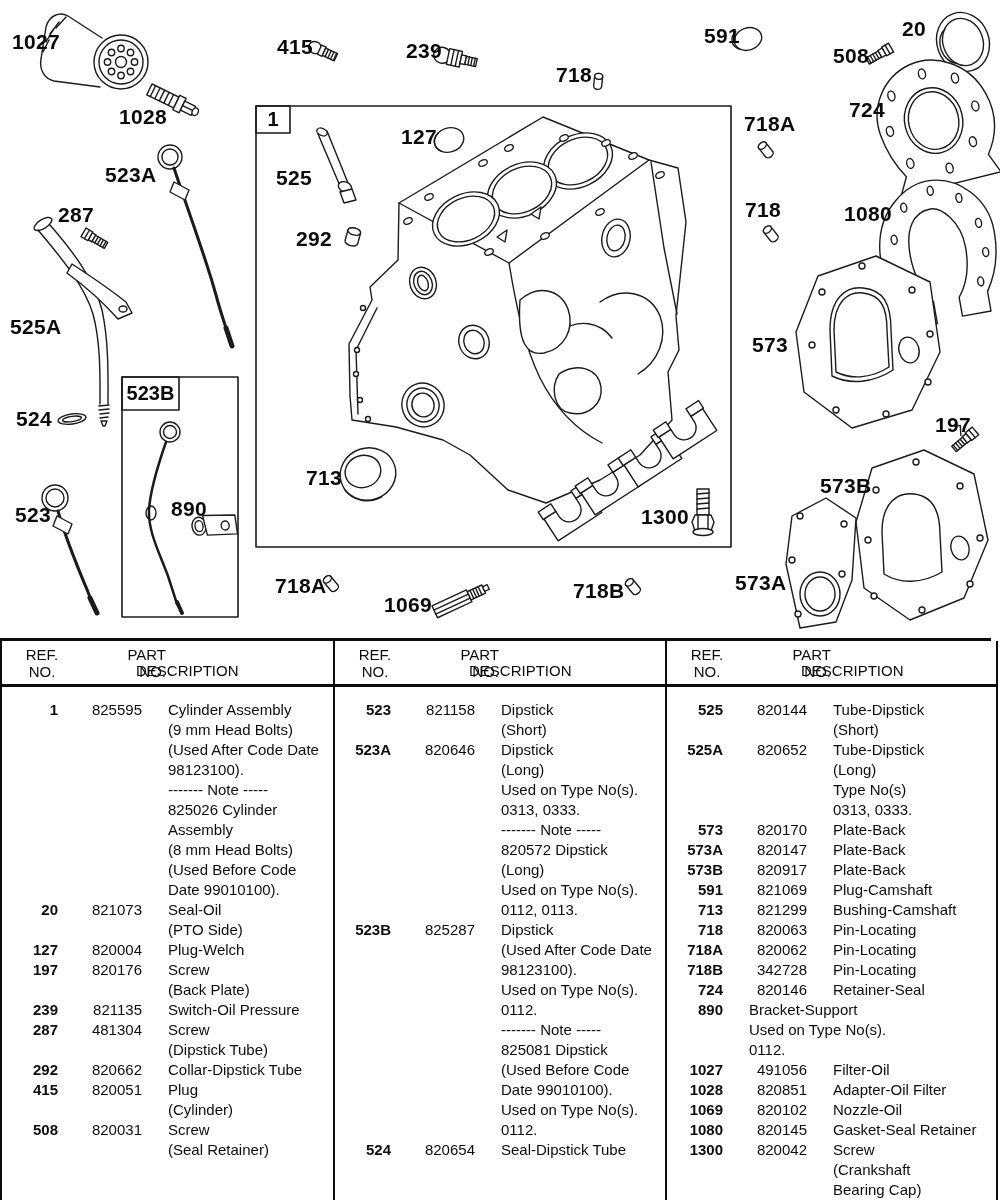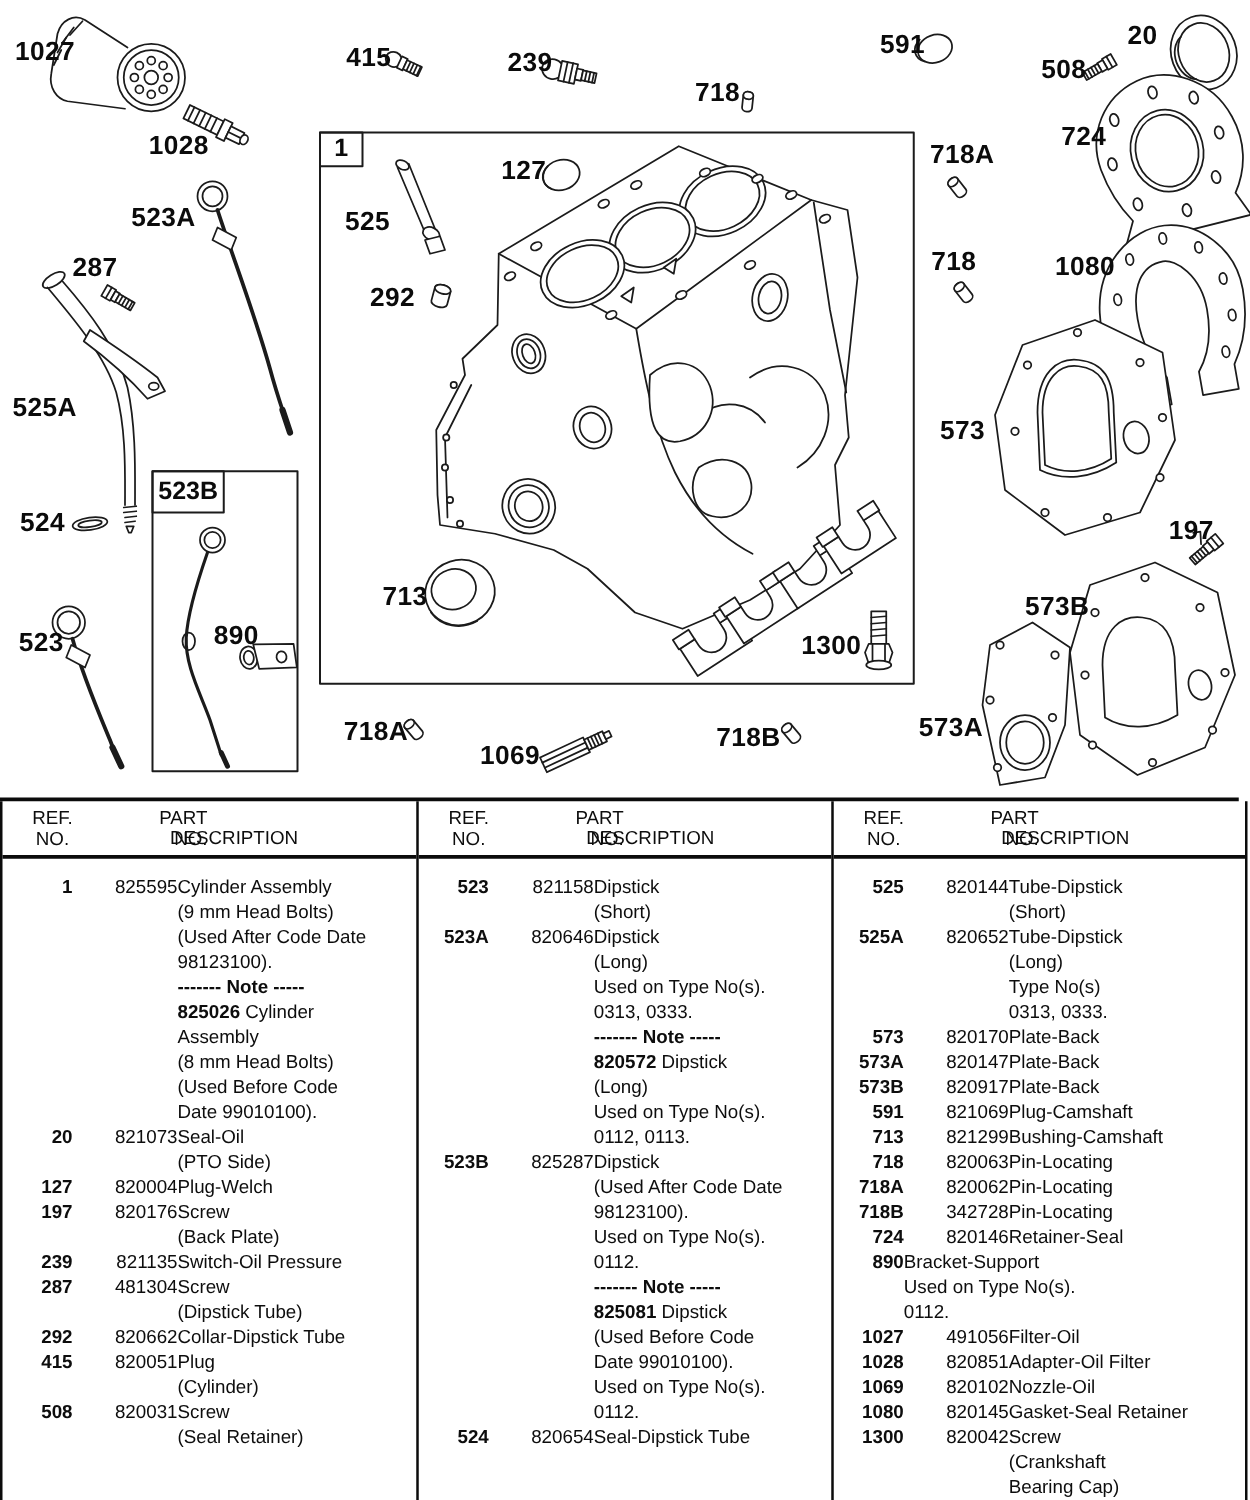--- a/index.html
+++ b/index.html
@@ -18,22 +18,22 @@
   .col{position:absolute;top:0;bottom:0}
   .hdr{height:43px;border-bottom:3px solid #0b0b0b;position:relative;
        font-size:15px;line-height:17px}
   .h-ref{position:absolute;left:12px;top:5px;width:56px;text-align:center}
   .h-part{position:absolute;left:82px;top:5px;width:82px;text-align:right}
   .h-desc{position:absolute;left:134px;top:21px;width:178px;text-align:left}
   .rows{padding-top:13px;font-size:15px;line-height:20px}
   .row{display:flex}
   .c-ref{width:56px;text-align:right;font-weight:bold;flex:none}
   .c-part{width:84px;text-align:right;font-weight:normal;flex:none}
-  .c-desc{margin-left:0;flex:1}
-  .c-desc .b{font-weight:bold}
+  .c-desc{margin-left:26px;flex:1}
+  .c-desc .b{font-weight:normal}
 </style>
 </head>
 <body>
 
 <div class="diagram">
 <svg width="1000" height="638" viewBox="0 0 1000 638">
 <g fill="#fff" stroke="#1b1b1b" stroke-width="1.4" stroke-linejoin="round" stroke-linecap="round">
 
   <g>
     <path d="M102,38 L68,16 C59,11 49,16 46,27 L41,59 C39,70 45,79 54,81 L100,87"></path>

